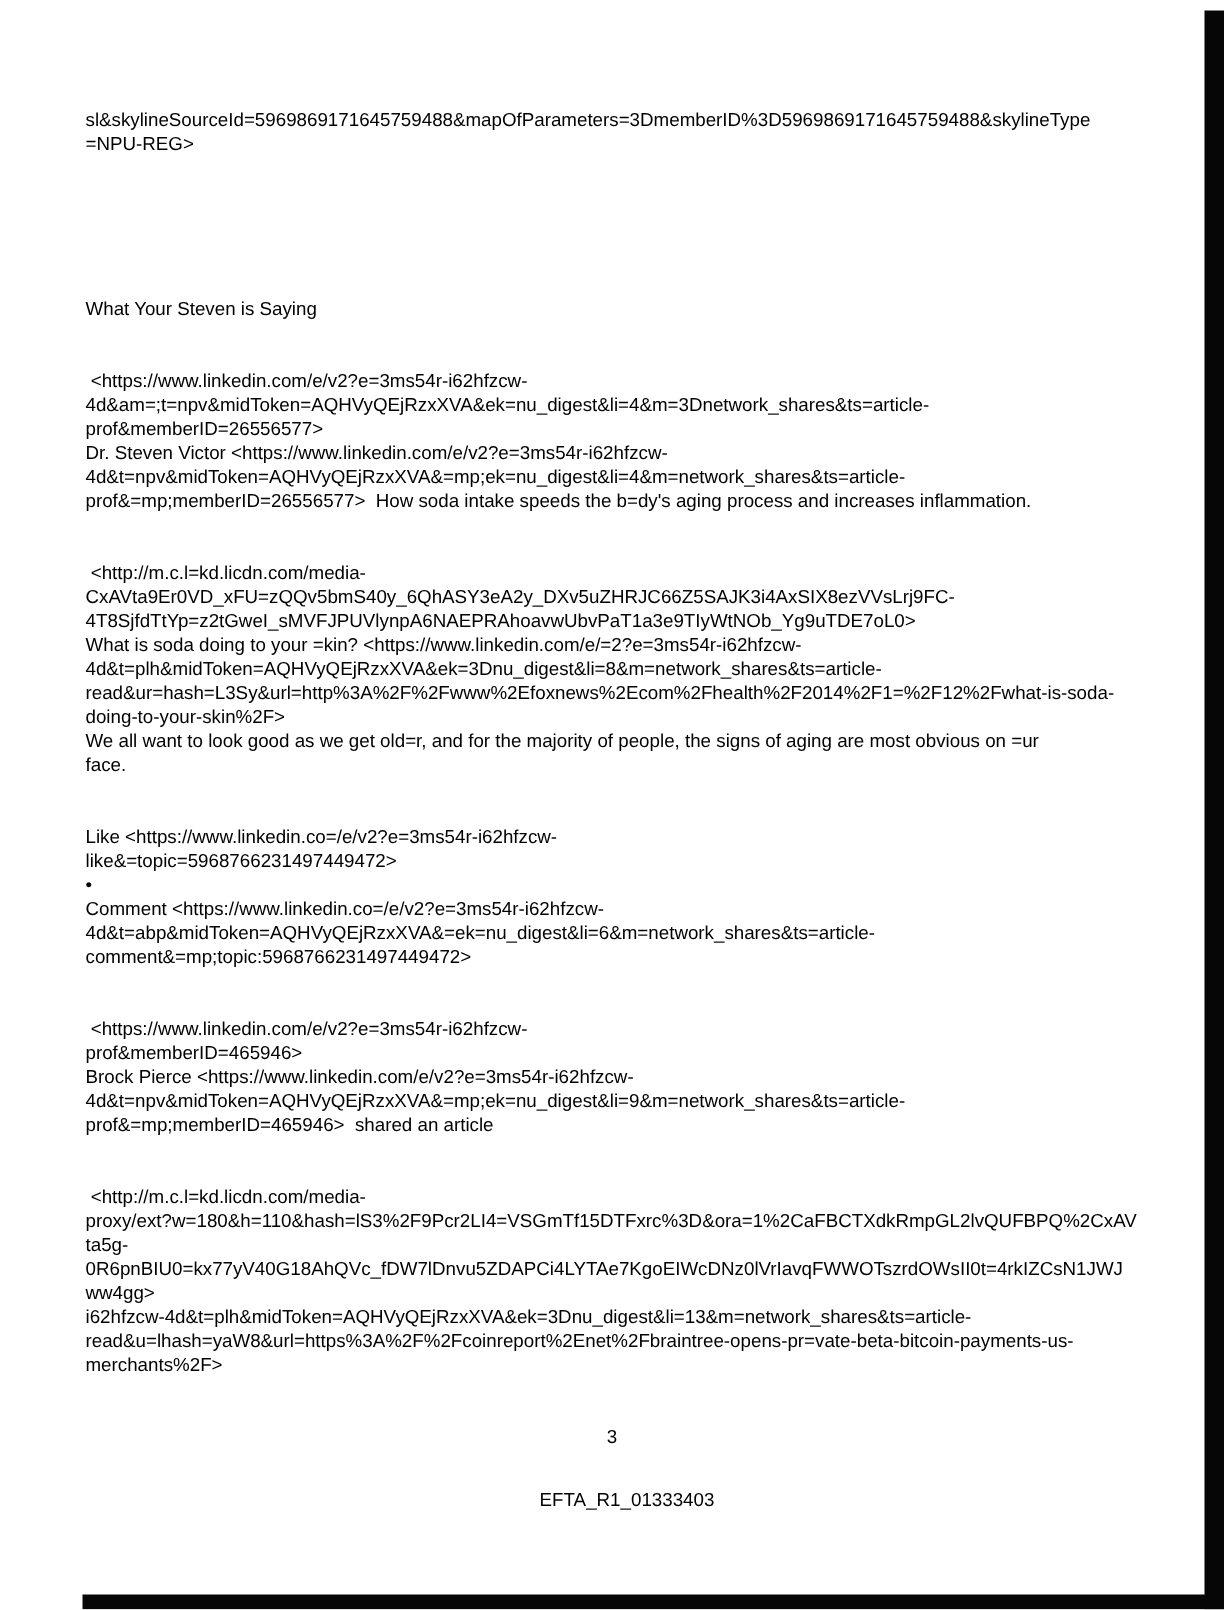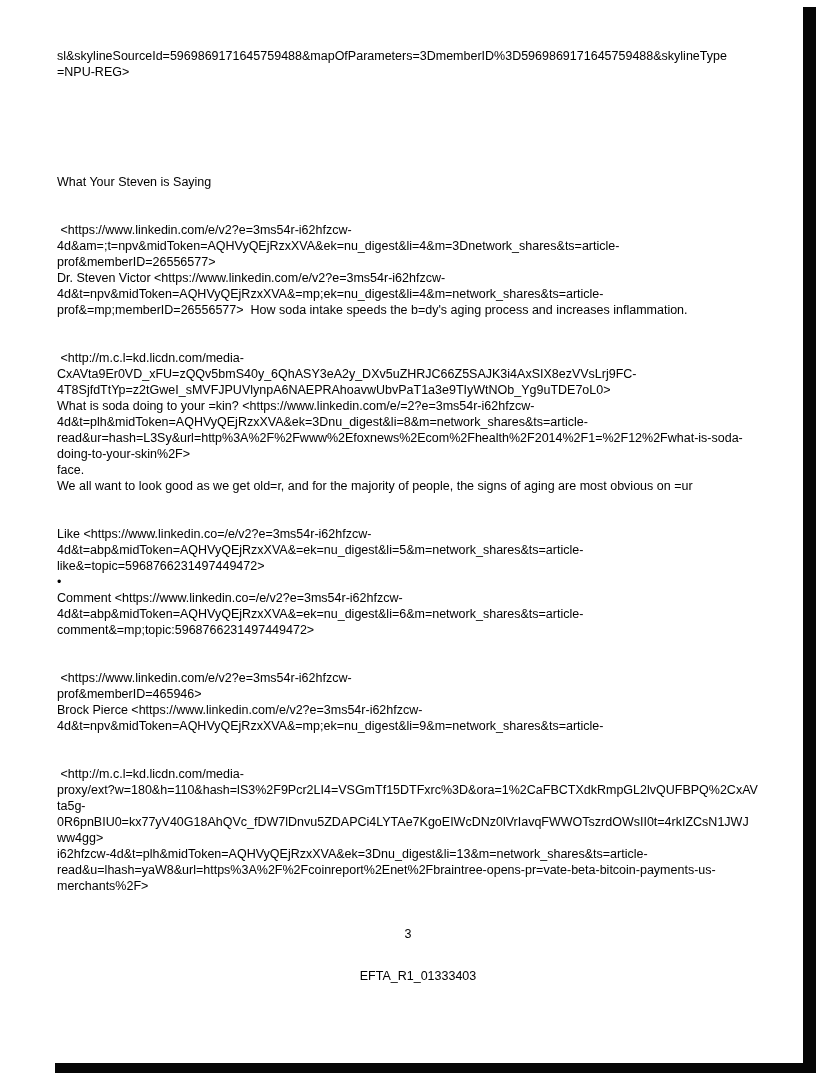--- a/index.html
+++ b/index.html
@@ -12,21 +12,21 @@
     width: 816px;
     height: 1073px;
     background: #ffffff;
     overflow: hidden;
     font-family: "Liberation Sans", sans-serif;
     font-size: 12.5px;
     line-height: 16px;
     color: #000000;
   }
   .content {
-    padding: 48px 24px 0 57px;
+    padding: 72px 24px 0 57px;
   }
   .block { margin-bottom: 32px; }
   .block-0 { margin-bottom: 94px; }
   .line {
     white-space: pre-wrap;
     word-break: break-all;
   }
   .page-number {
     margin-top: 30px;
     text-align: center;
@@ -78,37 +78,37 @@
           <div class="line">prof&amp;=mp;memberID=26556577&gt;  How soda intake speeds the b=dy's aging process and increases inflammation.</div>
         </div>
         <div class="block block-3">
           <div class="line"> &lt;http://m.c.l=kd.licdn.com/media-</div>
           <div class="line">CxAVta9Er0VD_xFU=zQQv5bmS40y_6QhASY3eA2y_DXv5uZHRJC66Z5SAJK3i4AxSIX8ezVVsLrj9FC-</div>
           <div class="line">4T8SjfdTtYp=z2tGweI_sMVFJPUVlynpA6NAEPRAhoavwUbvPaT1a3e9TIyWtNOb_Yg9uTDE7oL0&gt;</div>
           <div class="line">What is soda doing to your =kin? &lt;https://www.linkedin.com/e/=2?e=3ms54r-i62hfzcw-</div>
           <div class="line">4d&amp;t=plh&amp;midToken=AQHVyQEjRzxXVA&amp;ek=3Dnu_digest&amp;li=8&amp;m=network_shares&amp;ts=article-</div>
           <div class="line">read&amp;ur=hash=L3Sy&amp;url=http%3A%2F%2Fwww%2Efoxnews%2Ecom%2Fhealth%2F2014%2F1=%2F12%2Fwhat-is-soda-</div>
           <div class="line">doing-to-your-skin%2F&gt;</div>
+          <div class="line">We all want to look good as we get old=r, and for the majority of people, the signs of aging are most obvious on =ur</div>
           <div class="line">face.</div>
-          <div class="line">We all want to look good as we get old=r, and for the majority of people, the signs of aging are most obvious on =ur</div>
         </div>
         <div class="block block-4">
           <div class="line">Like &lt;https://www.linkedin.co=/e/v2?e=3ms54r-i62hfzcw-</div>
-          <div class="line">4d&amp;t=abp&amp;midToken=AQHVyQEjRzxXVA&amp;=ek=nu_digest&amp;li=5&amp;m=network_shares&amp;ts=article-</div>
           <div class="line">like&amp;=topic=5968766231497449472&gt;</div>
           <div class="line">•</div>
           <div class="line">Comment &lt;https://www.linkedin.co=/e/v2?e=3ms54r-i62hfzcw-</div>
           <div class="line">4d&amp;t=abp&amp;midToken=AQHVyQEjRzxXVA&amp;=ek=nu_digest&amp;li=6&amp;m=network_shares&amp;ts=article-</div>
           <div class="line">comment&amp;=mp;topic:5968766231497449472&gt;</div>
         </div>
         <div class="block block-5">
           <div class="line"> &lt;https://www.linkedin.com/e/v2?e=3ms54r-i62hfzcw-</div>
           <div class="line">prof&amp;memberID=465946&gt;</div>
           <div class="line">Brock Pierce &lt;https://www.linkedin.com/e/v2?e=3ms54r-i62hfzcw-</div>
           <div class="line">4d&amp;t=npv&amp;midToken=AQHVyQEjRzxXVA&amp;=mp;ek=nu_digest&amp;li=9&amp;m=network_shares&amp;ts=article-</div>
+          <div class="line">prof&amp;=mp;memberID=465946&gt;  shared an article</div>
         </div>
         <div class="block block-6">
           <div class="line"> &lt;http://m.c.l=kd.licdn.com/media-</div>
           <div class="line">proxy/ext?w=180&amp;h=110&amp;hash=lS3%2F9Pcr2LI4=VSGmTf15DTFxrc%3D&amp;ora=1%2CaFBCTXdkRmpGL2lvQUFBPQ%2CxAV</div>
           <div class="line">ta5g-</div>
           <div class="line">0R6pnBIU0=kx77yV40G18AhQVc_fDW7lDnvu5ZDAPCi4LYTAe7KgoEIWcDNz0lVrIavqFWWOTszrdOWsII0t=4rkIZCsN1JWJ</div>
           <div class="line">ww4gg&gt;</div>
           <div class="line">i62hfzcw-4d&amp;t=plh&amp;midToken=AQHVyQEjRzxXVA&amp;ek=3Dnu_digest&amp;li=13&amp;m=network_shares&amp;ts=article-</div>
           <div class="line">read&amp;u=lhash=yaW8&amp;url=https%3A%2F%2Fcoinreport%2Enet%2Fbraintree-opens-pr=vate-beta-bitcoin-payments-us-</div>
           <div class="line">merchants%2F&gt;</div>

